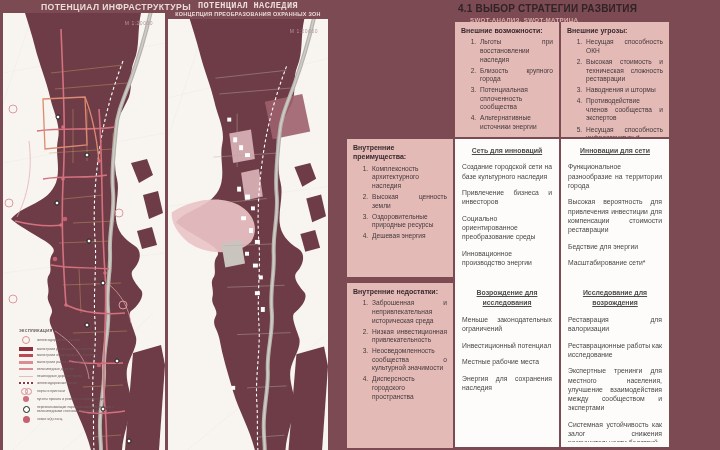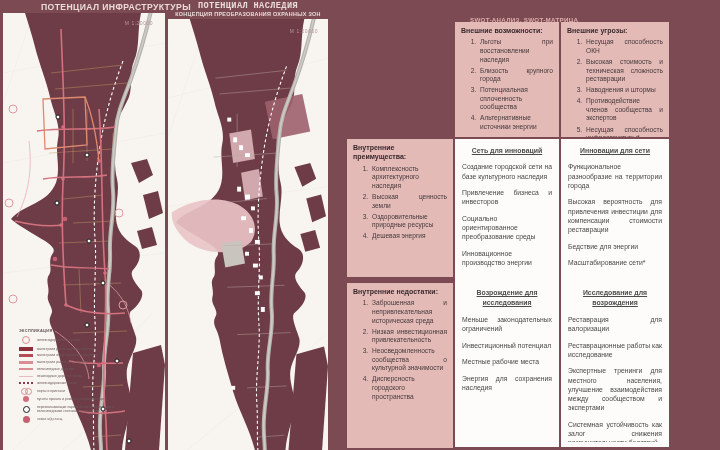--- a/index.html
+++ b/index.html
@@ -319,20 +319,21 @@
       </g>
 
       <g>
         <use href="#highwayPath" stroke="#b5b2ac" stroke-width="4" fill="none"></use>
         <use href="#highwayPath" stroke="#cfccc6" stroke-width="1.6" fill="none"></use>
       </g>
       <use href="#railPath" stroke="#ffffff" stroke-width="1.1" stroke-dasharray="3,2.5" fill="none"></use>
     </svg>
   </div>
 
+  <div class="swot-title">4.1 ВЫБОР СТРАТЕГИИ РАЗВИТИЯ</div>
   <div class="swot-subtitle">SWOT-АНАЛИЗ, SWOT-МАТРИЦА</div>
 
   <div class="cell" style="left:455px;top:22px;width:104px;height:115px;">
     <div class="cell-head">Внешние возможности:</div>
     <ol>
 
     <li>Льготы при восстановлении наследия</li>
         <li>Близость крупного города</li>
         <li>Потенциальная сплоченность сообщества</li>
         <li>Альтернативные источники энергии</li>

